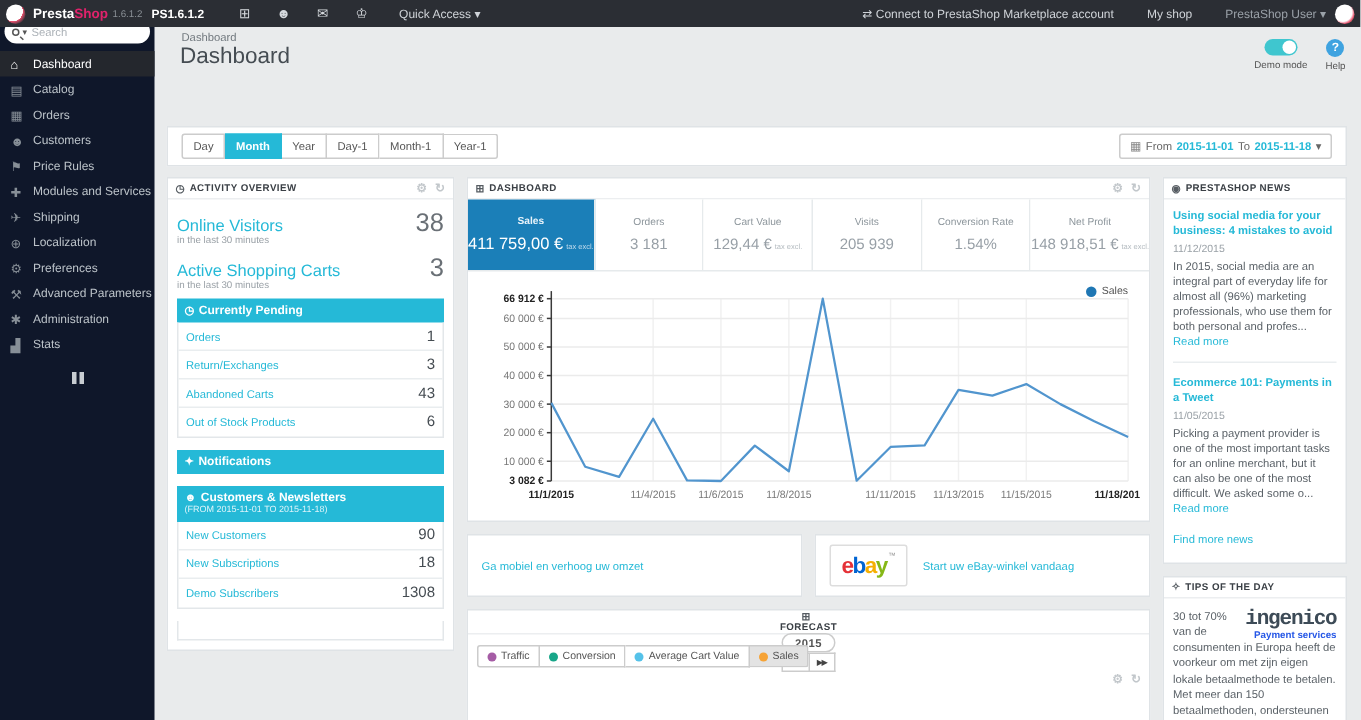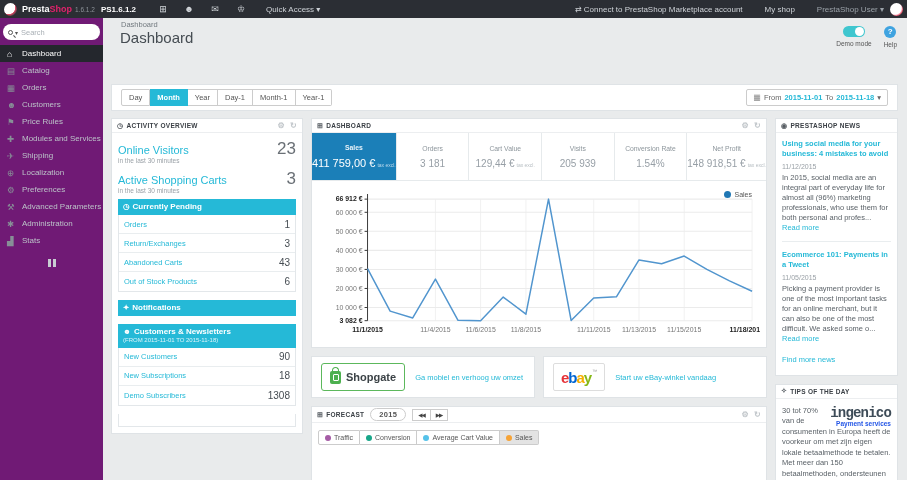--- a/index.html
+++ b/index.html
@@ -14,21 +14,21 @@
   .brand-ver { font-size:6.5px; color:#8b9197; margin:0 6px 0 3px; }
   .ps-tag { font-size:8px; font-weight:bold; color:#fff; margin-right:14px; }
   .tb-icon { width:26px; text-align:center; font-size:9px; color:#d6dade; cursor:pointer; }
   .tb-link { margin-left:12px; cursor:pointer; white-space:nowrap; }
   .tb-right { margin-left:auto; display:flex; align-items:center; }
   .tb-right .sep { margin-left:22px; }
   .muted { color:#9aa1a8; }
   .avatar { width:13px; height:13px; border-radius:50%; background:radial-gradient(circle at 40% 40%, #fff 55%, #e8506d 70%, #3a7a3f 85%); margin:0 4px 0 6px; }
 
   
-  .sidebar { position:absolute; top:18px; left:0; width:103px; bottom:0; background:#701a75; z-index:20; }
+  .sidebar { position:absolute; top:7px; left:0; width:103px; bottom:0; background:#0f172a; z-index:20; }
   .search-wrap { margin:6px 3px 5px 3px; background:#fff; border-radius:9px; height:16px; display:flex; align-items:center; padding:0 5px; }
   .mag { width:5px; height:5px; border:1px solid #555; border-radius:50%; position:relative; flex:none; }
   .mag::after { content:""; position:absolute; width:3px; height:1px; background:#555; transform:rotate(45deg); left:4px; top:5px; }
   .search-caret { font-size:6px; color:#555; margin:0 3px 0 2px; }
   .search-input { border:none; outline:none; width:100%; font-size:7.5px; color:#555; font-family:"Liberation Sans",sans-serif; }
   .search-input::placeholder { color:#aab0b6; }
   .menu-item { height:17px; display:flex; align-items:center; padding-left:7px; color:#bcc3c9; font-size:8px; cursor:pointer; white-space:nowrap; }
   .menu-item .mi-icon { width:15px; font-size:8.5px; color:#878f97; flex:none; }
   .menu-item.active { background:#24272d; color:#fff; }
   .menu-item.active .mi-icon { color:#fff; }
@@ -112,21 +112,21 @@
   .sg-bag::before { content:""; position:absolute; top:-4px; left:2px; width:5px; height:5px; border:1.5px solid #4db04f; border-bottom:none; border-radius:4px 4px 0 0; }
   .sg-bag::after { content:""; position:absolute; inset:3px 2.5px; border:1px solid #fff; border-radius:1px; }
   .sg-name { font-size:11px; font-weight:bold; color:#3c4347; }
   .ebay-logo { border:1px solid #ddd; border-radius:2px; height:28px; display:flex; align-items:center; padding:0 7px; flex:none; }
   .ebay-logo b { font-size:15px; font-weight:bold; letter-spacing:-1px; }
   .ebay-logo .tm { font-size:5px; color:#999; margin-left:1px; align-self:flex-start; margin-top:4px; }
   .mod-link { color:#25b9d7; font-size:7.5px; cursor:pointer; }
 
   
   .forecast { margin-top:8px; height:120px; }
-  .forecast .panel-header { height:16px; }
+  .forecast .panel-header { height:16px;flex-direction:column; }
   .year-pill { border:1px solid #ccc; border-radius:8px; padding:1px 8px; font-size:7.5px; font-weight:bold; color:#555; margin:0 6px; }
   .nav-btns { display:flex; }
   .nav-btn { border:1px solid #ccc; border-left:none; background:#fff; font-size:5.5px; color:#444; padding:2px 5px; cursor:pointer; letter-spacing:-1px; }
   .nav-btn:first-child { border-left:1px solid #ccc; }
   .fc-toggles { padding:7px 6px; display:flex; }
   .fc-btn { display:flex; align-items:center; gap:3px; border:1px solid #ccc; border-left:none; background:#fff; padding:3px 6px; font-size:7px; color:#555; cursor:pointer; }
   .fc-btn:first-child { border-left:1px solid #ccc; border-radius:2px 0 0 2px; }
   .fc-btn:last-child { border-radius:0 2px 2px 0; }
   .fc-btn.active { background:#e3e3e3; }
   .fc-btn .dot { width:6px; height:6px; border-radius:50%; }
@@ -272,21 +272,21 @@
           <span class="ph-icon">◷</span>
           <span>ACTIVITY OVERVIEW</span>
           <span class="ph-controls">
               <span>⚙</span>
               <span>↻</span>
             </span>
         </div>
         <div class="act-body">
           <div class="metric">
             <span class="m-label">Online Visitors</span>
-            <span class="m-value">23</span>
+            <span class="m-value">38</span>
           </div>
           <div class="m-sub">in the last 30 minutes</div>
           <div class="metric">
             <span class="m-label">Active Shopping Carts</span>
             <span class="m-value">3</span>
           </div>
           <div class="m-sub">in the last 30 minutes</div>
 
           <div class="section-head"><span class="sh-icon">◷</span><span>Currently Pending</span></div>
           <div class="data-table">
@@ -420,24 +420,20 @@
               <text x="325.9" y="141" text-anchor="middle" font-size="7" font-weight="normal" fill="#777">11/13/2015</text>
               <text x="371.5" y="141" text-anchor="middle" font-size="7" font-weight="normal" fill="#777">11/15/2015</text>
               <text x="448.0" y="141" text-anchor="end" font-size="7" font-weight="bold" fill="#222">11/18/201</text>
               <polyline fill="none" stroke="#5195ce" stroke-width="1.5" stroke-linejoin="round" points="52.0,78.6 74.8,120.6 97.6,127.3 120.5,89.0 143.3,129.6 166.1,130.0 188.9,106.7 211.8,123.6 234.6,10.0 257.4,129.8 280.2,107.6 303.1,106.5 325.9,70.0 348.7,73.8 371.5,66.2 394.4,79.4 417.2,90.7 440.0,101.0"></polyline>
             </svg>
         </div>
       </div>
 
       <div class="modules-row">
         <div class="module-panel">
-          <div class="sg-logo">
-            <span class="sg-bag"></span>
-            <span class="sg-name">Shopgate</span>
-          </div>
           <span class="mod-link">Ga mobiel en verhoog uw omzet</span>
         </div>
         <div class="module-panel">
           <div class="ebay-logo">
             <b style="color: rgb(229, 50, 56);">e</b>
               <b style="color: rgb(0, 100, 210);">b</b>
               <b style="color: rgb(245, 175, 2);">a</b>
               <b style="color: rgb(134, 184, 23);">y</b>
             <span class="tm">™</span>
           </div>

